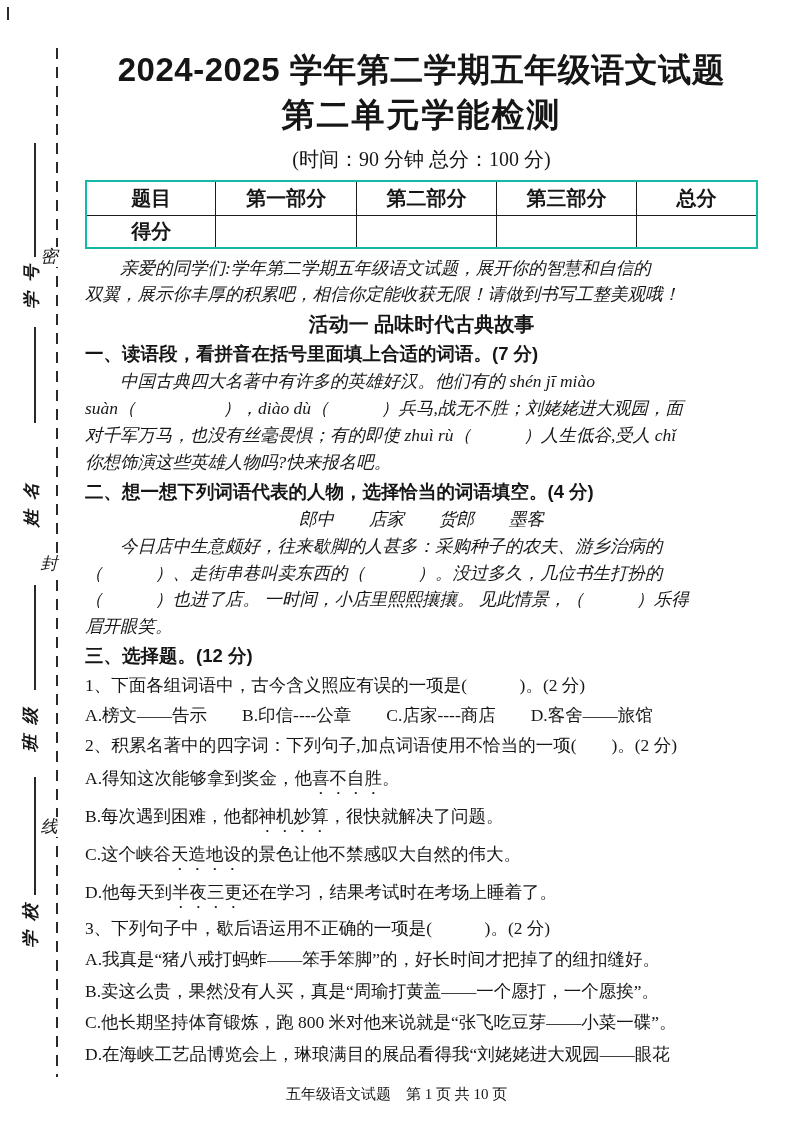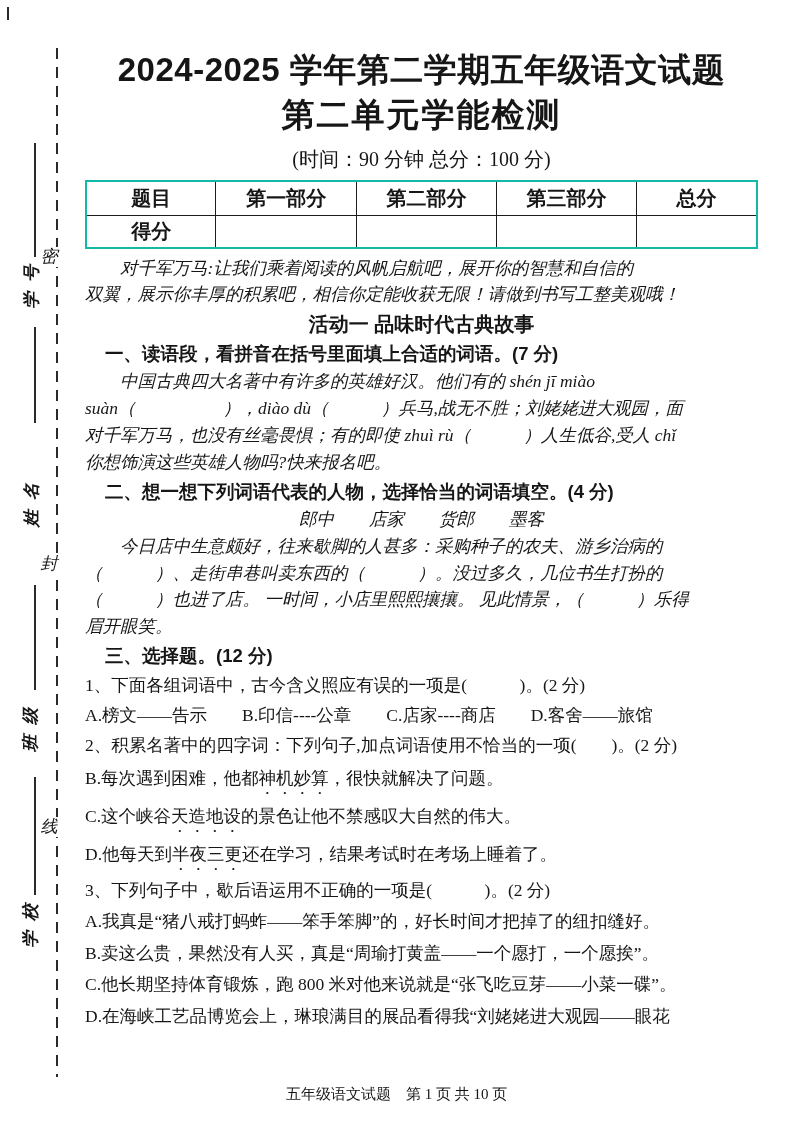--- a/index.html
+++ b/index.html
@@ -40,21 +40,21 @@
     font-size:20px; font-weight:bold; padding:0; }
   table.score th { height:33px; }
   table.score td { height:31px; }
   .c1 { width:19.3%; } .c2 { width:21%;margin-top:20px; } .c3 { width:20.9%; } .c4 { width:20.9%; } .c5 { width:17.9%; }
   .kai { font-style:italic; }
   .intro { margin-top:6px; font-size:17.5px; line-height:26px; }
   .indent { text-indent:35px; }
   .activity { margin-top:4px; text-align:center; font-family:"Liberation Sans", sans-serif;
               font-weight:bold; font-size:20px; line-height:27px; }
   .qheading { margin-top:2px; font-family:"Liberation Sans", sans-serif;
-              font-weight:bold; font-size:18.5px; line-height:28px;margin-left:20px; }
+              font-weight:bold; font-size:18.5px; line-height:28px; }
   .para { font-size:17.5px; line-height:26.9px; }
   .wordbank { text-align:center; font-size:17.5px; line-height:27px; }
   .stem { font-size:17.5px; line-height:30px; }
   .stem3 { line-height:32px; }
   .optline { font-size:17.5px; line-height:30px; }
   .opt2 { font-size:17.5px; line-height:36.5px; }
   .opt3 { font-size:17.5px; line-height:31.5px; }
   .em {
     -webkit-text-emphasis:filled dot; -webkit-text-emphasis-position:under left;
     text-emphasis:filled dot; text-emphasis-position:under left;
@@ -102,21 +102,21 @@
         <td>得分</td>
         <td></td>
         <td></td>
         <td></td>
         <td></td>
       </tr>
     </tbody>
       </table>
 
     <div class="intro kai">
-      <div class="indent nowrap">对千军万马:让我们乘着阅读的风帆启航吧，展开你的智慧和自信的</div>
+      <div class="indent nowrap">亲爱的同学们:学年第二学期五年级语文试题，展开你的智慧和自信的</div>
       <div class="nowrap">双翼，展示你丰厚的积累吧，相信你定能收获无限！请做到书写工整美观哦！</div>
     </div>
 
     <div class="activity nowrap">活动一 品味时代古典故事</div>
 
     <div class="qheading nowrap">一、读语段，看拼音在括号里面填上合适的词语。(7 分)</div>
     <div class="para kai">
       <div class="indent nowrap">中国古典四大名著中有许多的英雄好汉。他们有的 shén jī miào</div>
       <div class="nowrap">suàn（　　　　　），diào dù（　　　）兵马,战无不胜；刘姥姥进大观园，面</div>
       <div class="nowrap">对千军万马，也没有丝毫畏惧；有的即使 zhuì rù（　　　）人生低谷,受人 chǐ</div>
@@ -131,20 +131,21 @@
       <div class="nowrap">（　　　）也进了店。 一时间，小店里熙熙攘攘。 见此情景，（　　　）乐得</div>
       <div class="nowrap">眉开眼笑。</div>
     </div>
 
     <div class="qheading nowrap">三、选择题。(12 分)</div>
 
     <div class="stem nowrap">1、下面各组词语中，古今含义照应有误的一项是(　　　)。(2 分)</div>
     <div class="optline nowrap">A.榜文——告示　　B.印信----公章　　C.店家----商店　　D.客舍——旅馆</div>
 
     <div class="stem nowrap">2、积累名著中的四字词：下列句子,加点词语使用不恰当的一项(　　)。(2 分)</div>
+    <div class="opt2 nowrap"><span>A.得知这次能够拿到奖金，他</span><span class="em">喜不自胜</span><span>。</span></div>
     <div class="opt2 nowrap"><span>B.每次遇到困难，他都</span><span class="em">神机妙算</span><span>，很快就解决了问题。</span></div>
     <div class="opt2 nowrap"><span>C.这个峡谷</span><span class="em">天造地设</span><span>的景色让他不禁感叹大自然的伟大。</span></div>
     <div class="opt2 nowrap"><span>D.他每天到</span><span class="em">半夜三更</span><span>还在学习，结果考试时在考场上睡着了。</span></div>
 
     <div class="stem stem3 nowrap">3、下列句子中，歇后语运用不正确的一项是(　　　)。(2 分)</div>
     <div class="opt3 nowrap">A.我真是“猪八戒打蚂蚱——笨手笨脚”的，好长时间才把掉了的纽扣缝好。</div>
     <div class="opt3 nowrap">B.卖这么贵，果然没有人买，真是“周瑜打黄盖——一个愿打，一个愿挨”。</div>
     <div class="opt3 nowrap">C.他长期坚持体育锻炼，跑 800 米对他来说就是“张飞吃豆芽——小菜一碟”。</div>
     <div class="opt3 nowrap">D.在海峡工艺品博览会上，琳琅满目的展品看得我“刘姥姥进大观园——眼花</div>
 

